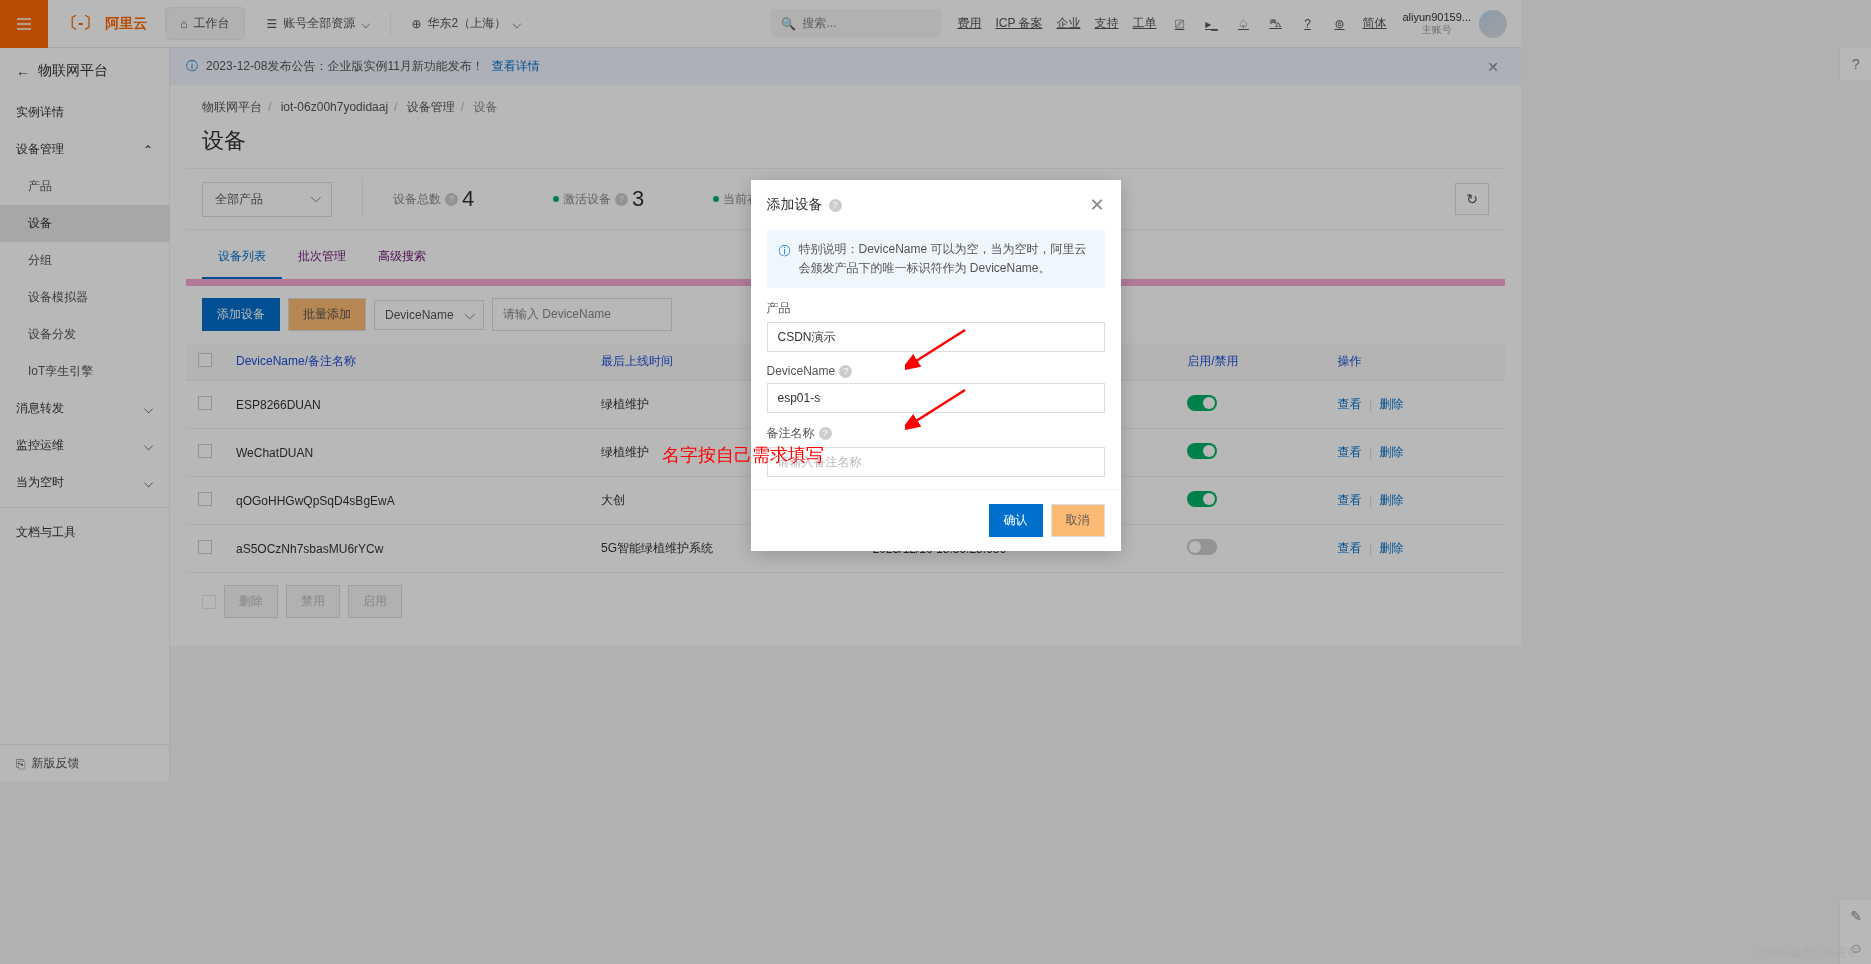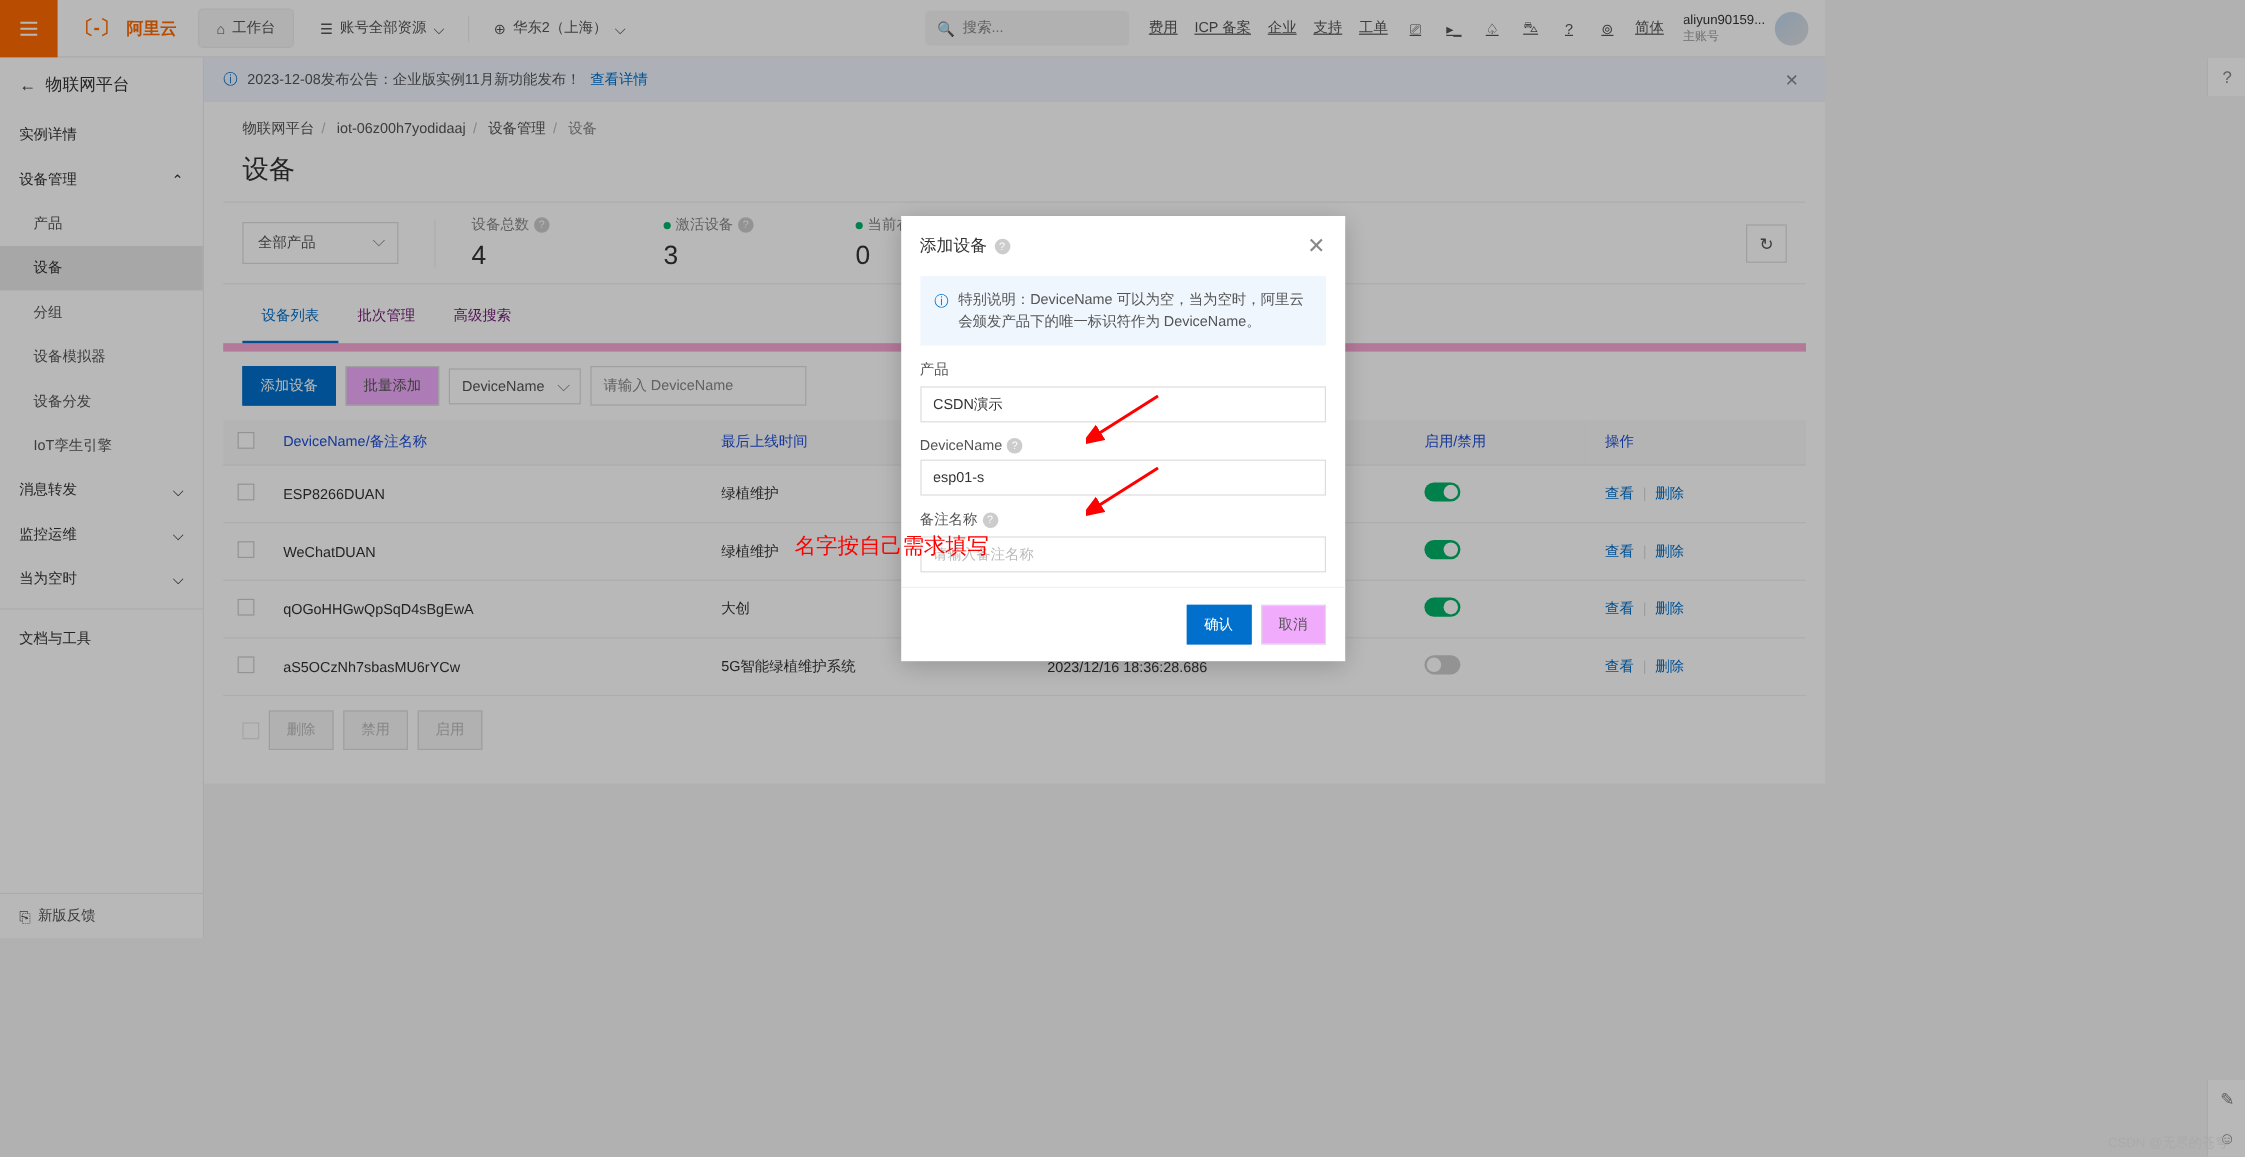--- a/index.html
+++ b/index.html
@@ -13,21 +13,21 @@
     .header-btn { padding: 7px 14px; background: #f5f5f5; border-radius: 4px; margin: 0 4px; display: flex; align-items: center; gap: 6px; color: #555; cursor: pointer; font-size: 12px; border: 1px solid #eee; }
     .header-btn.plain { background: transparent; border: none; }
     .header-spacer { flex: 1; }
     .search-box { display: flex; align-items: center; gap: 6px; background: #f5f5f5; border-radius: 4px; padding: 6px 10px; width: 170px; color: #888; }
     .header-links { display: flex; align-items: center; gap: 14px; padding: 0 16px; color: #555; font-size: 12px; }
     .header-links span, .header-links div { cursor: pointer; text-decoration: underline; }
     .header-icon { width: 18px; height: 18px; display: inline-flex; align-items: center; justify-content: center; color: #555; }
     .user-area { display: flex; align-items: center; gap: 8px; padding-right: 14px; }
     .avatar { width: 28px; height: 28px; border-radius: 50%; background: linear-gradient(135deg, #c0d8f0, #e0e0e0); }
     .user-name { font-size: 11px; color: #333; max-width: 80px; overflow: hidden; }
-    .user-sub { font-size: 10px; color: #999; }
+    .user-sub { font-size: 10px; color: #999; text-align: center; }
     
     
     .banner { background: #f0f6fe; padding: 10px 16px; display: flex; align-items: center; gap: 8px; color: #555; font-size: 12px; margin: 0; }
     .banner-icon { color: #0070cc; }
     .banner a { color: #0070cc; text-decoration: none; }
     .banner-close { margin-left: auto; cursor: pointer; color: #888; padding: 0 6px; font-size: 14px;}
     
     
     .main-layout { display: flex; height: calc(100% - 48px); }
     
@@ -48,35 +48,35 @@
     .breadcrumb { padding: 14px 16px 6px; color: #888; font-size: 12px; }
     .breadcrumb a { color: #555; text-decoration: none; }
     .breadcrumb .sep { margin: 0 6px; color: #bbb;}
     
     .page-title { padding: 4px 16px 12px; font-size: 22px; font-weight: 500; color: #333; }
     
     
     .stats-row { display: flex; align-items: center; padding: 10px 16px; gap: 30px; border-top: 1px solid #f0f0f0; border-bottom: 1px solid #f0f0f0;}
     .product-select { border: 1px solid #ddd; padding: 8px 32px 8px 12px; min-width: 130px; position: relative; color: #555; font-size: 12px;}
     .product-select::after { content: "⌵"; position: absolute; right: 10px; color: #888; font-size: 14px; top: 6px;}
-    .stat { display: flex; flex-direction: column; gap: 4px; min-width: 130px; }
+    .stat { display: flex; flex-direction: row; gap: 4px; min-width: 130px; }
     .stat-label { color: #888; font-size: 12px; display: flex; align-items: center; gap: 4px; }
     .stat-dot { width: 6px; height: 6px; border-radius: 50%; display: inline-block; }
     .stat-value { font-size: 22px; color: #333; }
     .help-icon { display: inline-block; width: 13px; height: 13px; border-radius: 50%; background: #ccc; color: #fff; font-size: 9px; text-align: center; line-height: 13px; }
     .refresh-btn { margin-left: auto; padding: 7px 10px; border: 1px solid #ddd; background: #fff; cursor: pointer; color: #555; font-size: 14px;}
     
     
     .tabs { display: flex; border-bottom: 7px solid #f9a8d4; padding: 0 16px; margin-top: 6px;}
     .tab { padding: 12px 16px; color: #701a75; cursor: pointer; font-size: 12px;}
     .tab.active { color: #0070cc; border-bottom: 2px solid #0070cc; }
     
     
     .toolbar { display: flex; align-items: center; gap: 8px; padding: 12px 16px; }
-    .btn { padding: 7px 14px; border: 1px solid #ddd; background: #f0abfc; cursor: pointer; font-size: 12px; color: #555;}
+    .btn { padding: 7px 14px; border: 1px solid #ddd; background: #fdba74; cursor: pointer; font-size: 12px; color: #555;}
     .btn.primary { background: #0070cc; color: #fff; border-color: #0070cc; }
     .select-filter { border: 1px solid #ddd; padding: 7px 28px 7px 10px; min-width: 110px; position: relative; color: #555; font-size: 12px;}
     .select-filter::after { content: "⌵"; position: absolute; right: 8px; color: #888; font-size: 14px; top: 5px;}
     .search-input { border: 1px solid #ddd; padding: 7px 10px; min-width: 180px; color: #888; font-size: 12px;}
     
     
     .table { width: 100%; border-collapse: collapse; }
     .table th { text-align: left; padding: 10px 12px; color: #1d4ed8; font-weight: normal; font-size: 12px; background: #fafafa; border-bottom: 1px solid #eee; }
     .table td { padding: 14px 12px; color: #333; font-size: 12px; border-bottom: 1px solid #f0f0f0; }
     .table .check-col { width: 36px; text-align: center;}

